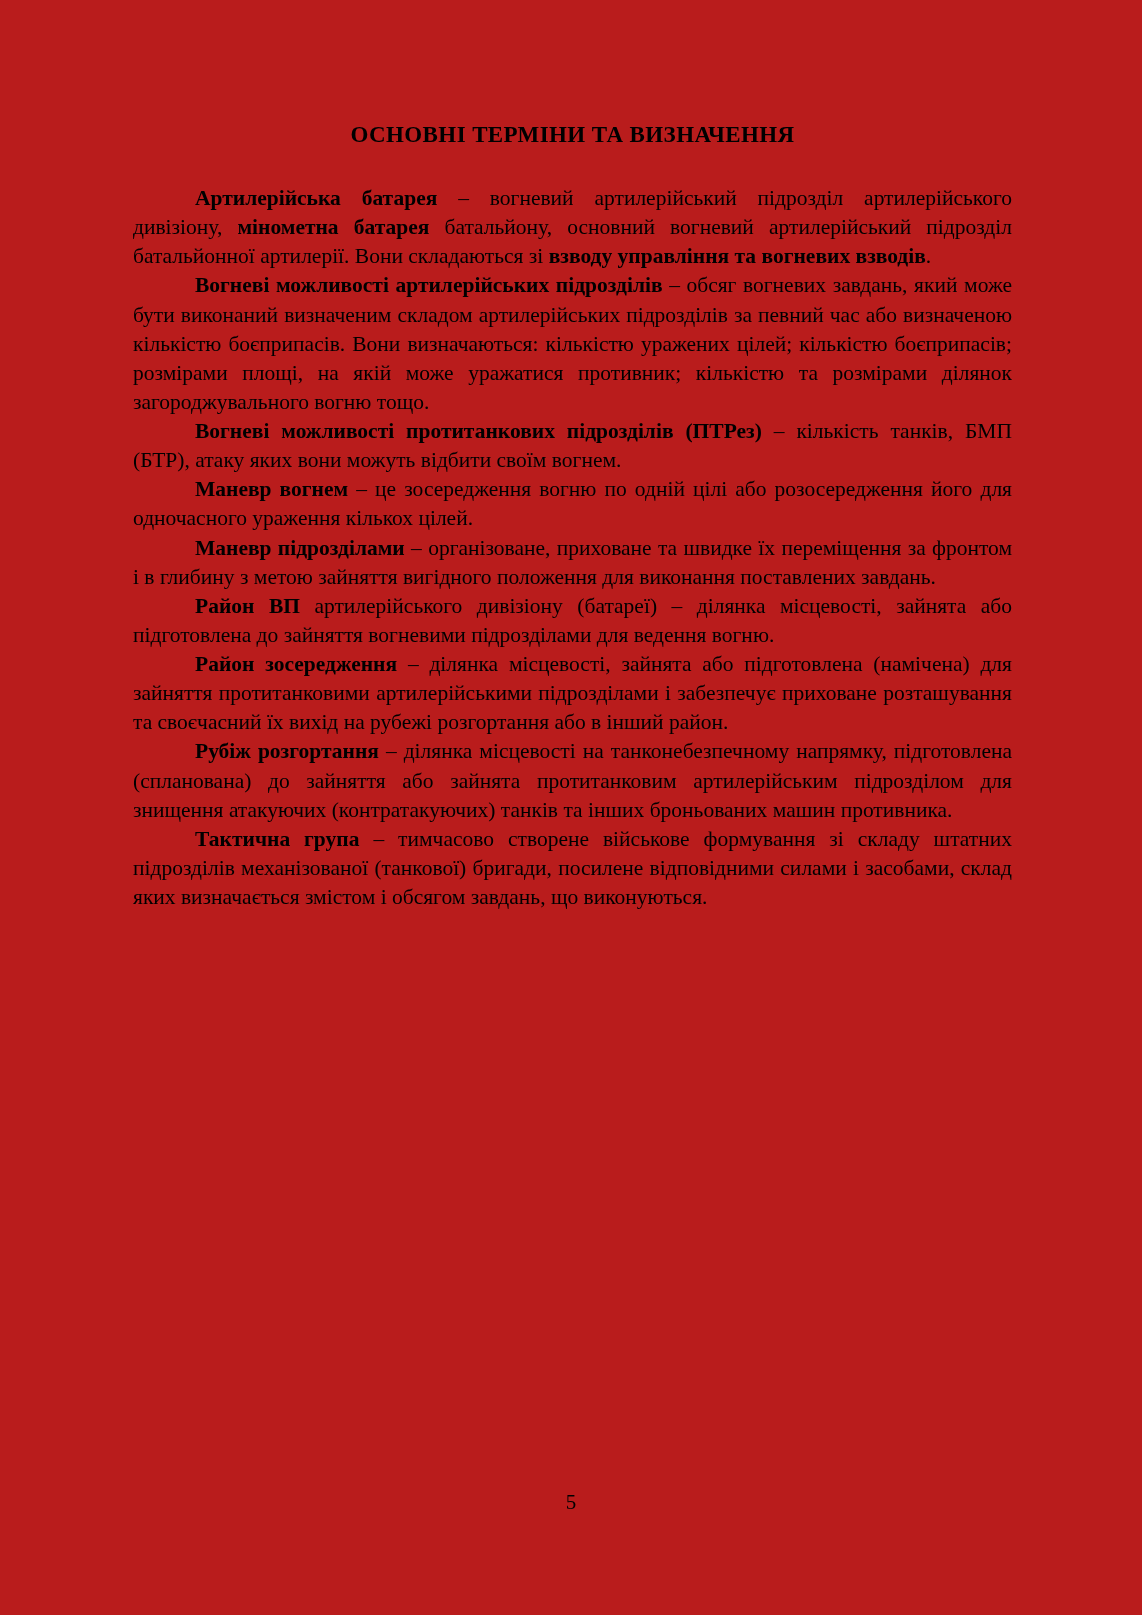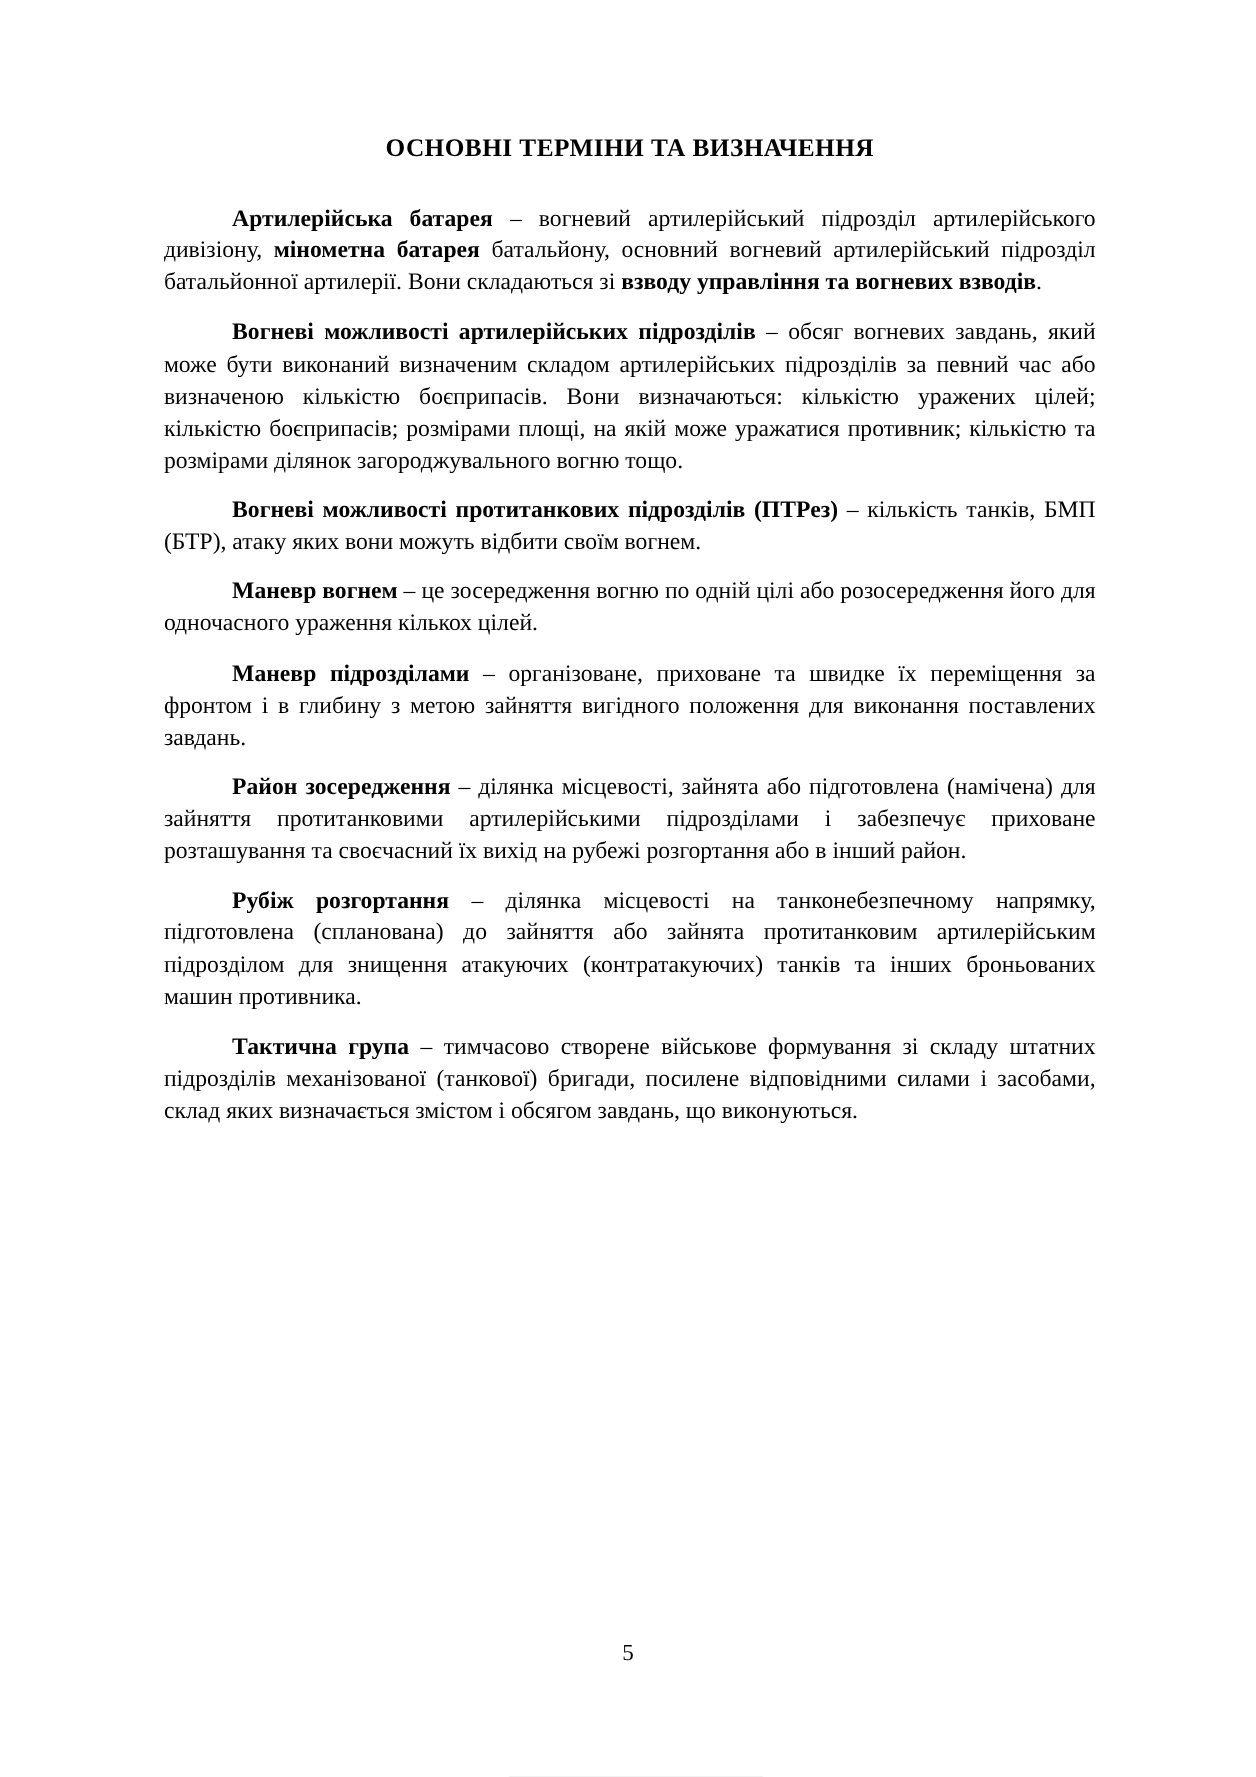--- a/index.html
+++ b/index.html
@@ -5,35 +5,35 @@
   html, body {
     margin: 0;
     padding: 0;
     background: #e8e8e8;
   }
   .page {
     position: relative;
     width: 1142px;
     height: 1615px;
     margin: 0 auto;
-    background: #ffffff;
+    background: #b91c1c;
     box-sizing: border-box;
     padding: 122px 130px 0 133px;
     font-family: "Liberation Serif", "DejaVu Serif", serif;
     color: #000000;
   }
   .doc-title {
     margin: 0 0 36px 0;
     text-align: center;
     font-size: 23px;
     font-weight: bold;
     letter-spacing: 0.4px;
   }
   .doc-body p.para {
-    margin: 16px;
+    margin: 0;
     font-size: 21.5px;
     line-height: 1.355;
     text-align: justify;
     text-indent: 62px;
   }
   .doc-body .bold {
     font-weight: bold;
   }
   .page-number {
     position: absolute;
@@ -49,19 +49,20 @@
 
 <div class="page">
   <h1 class="doc-title">ОСНОВНІ ТЕРМІНИ ТА ВИЗНАЧЕННЯ</h1>
 
   <div class="doc-body">
       <p class="para"><span class="bold">Артилерійська батарея</span><span class=""> – вогневий артилерійський підрозділ артилерійського дивізіону, </span><span class="bold">мінометна батарея</span><span class=""> батальйону, основний вогневий артилерійський підрозділ батальйонної артилерії. Вони складаються зі </span><span class="bold">взводу управління та вогневих взводів</span><span class="">.</span></p>
       <p class="para"><span class="bold">Вогневі можливості артилерійських підрозділів</span><span class=""> – обсяг вогневих завдань, який може бути виконаний визначеним складом артилерійських підрозділів за певний час або визначеною кількістю боєприпасів. Вони визначаються: кількістю уражених цілей; кількістю боєприпасів; розмірами площі, на якій може уражатися противник; кількістю та розмірами ділянок загороджувального вогню тощо.</span></p>
       <p class="para"><span class="bold">Вогневі можливості протитанкових підрозділів (ПТРез)</span><span class=""> – кількість танків, БМП (БТР), атаку яких вони можуть відбити своїм вогнем.</span></p>
       <p class="para"><span class="bold">Маневр вогнем</span><span class=""> – це зосередження вогню по одній цілі або розосередження його для одночасного ураження кількох цілей.</span></p>
       <p class="para"><span class="bold">Маневр підрозділами</span><span class=""> – організоване, приховане та швидке їх переміщення за фронтом і в глибину з метою зайняття вигідного положення для виконання поставлених завдань.</span></p>
+      <p class="para"><span class="bold">Район ВП</span><span class=""> артилерійського дивізіону (батареї) – ділянка місцевості, зайнята або підготовлена до зайняття вогневими підрозділами для ведення вогню.</span></p>
       <p class="para"><span class="bold">Район зосередження</span><span class=""> – ділянка місцевості, зайнята або підготовлена (намічена) для зайняття протитанковими артилерійськими підрозділами і забезпечує приховане розташування та своєчасний їх вихід на рубежі розгортання або в інший район.</span></p>
       <p class="para"><span class="bold">Рубіж розгортання</span><span class=""> – ділянка місцевості на танконебезпечному напрямку, підготовлена (спланована) до зайняття або зайнята протитанковим артилерійським підрозділом для знищення атакуючих (контратакуючих) танків та інших броньованих машин противника.</span></p>
       <p class="para"><span class="bold">Тактична група</span><span class=""> – тимчасово створене військове формування зі складу штатних підрозділів механізованої (танкової) бригади, посилене відповідними силами і засобами, склад яких визначається змістом і обсягом завдань, що виконуються.</span></p>
     </div>
 
   <div class="page-number">5</div>
 </div>
 
 </body></html>

